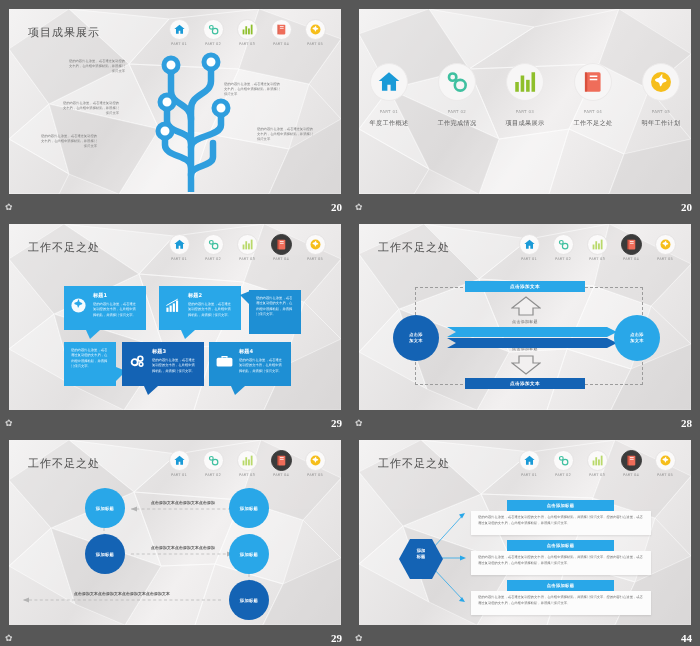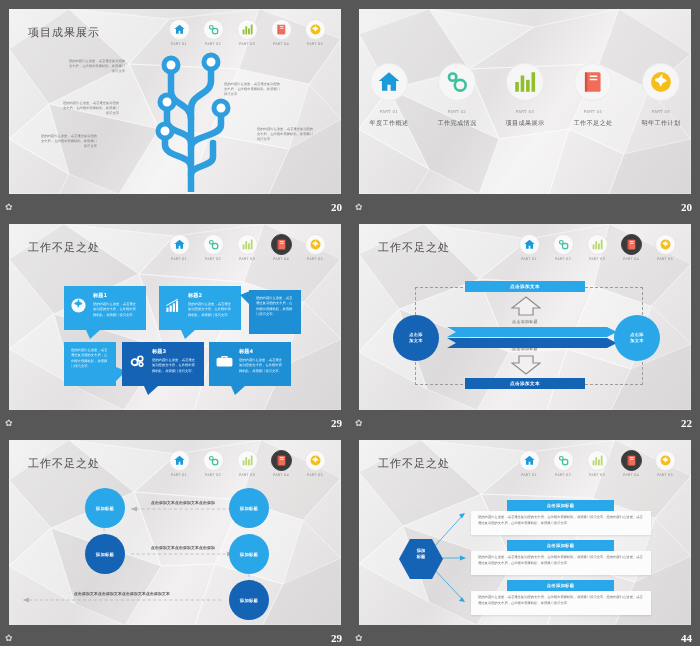--- a/index.html
+++ b/index.html
@@ -625,21 +625,21 @@
         <div class="circ-lbl" style="white-space:pre-line;">点击添
 加文本</div>
       </div>
 
       <div style="position:absolute;left:255px;top:91px;width:46px;height:46px;border-radius:50%;background:#29a7e8;display:flex;align-items:center;justify-content:center;">
         <div class="circ-lbl" style="white-space:pre-line;">点击添
 加文本</div>
       </div>
     </div>
     <div class="star">✿</div>
-    <div class="pagenum">22</div>
+    <div class="pagenum">28</div>
   </div>
 
   <div class="slide-cell">
     <div class="slide">
       <div class="poly-bg">
         <svg viewBox="0 0 332 185" preserveAspectRatio="none">
           <g stroke="#ffffff" stroke-width="0.7" fill="none" opacity="0.75">
             <path d="M0 40 L60 0 L125 52 L42 88 Z"></path>
               <path d="M60 0 L168 14 L125 52 Z"></path>
             <path d="M168 14 L252 0 L232 60 L125 52 Z"></path>

